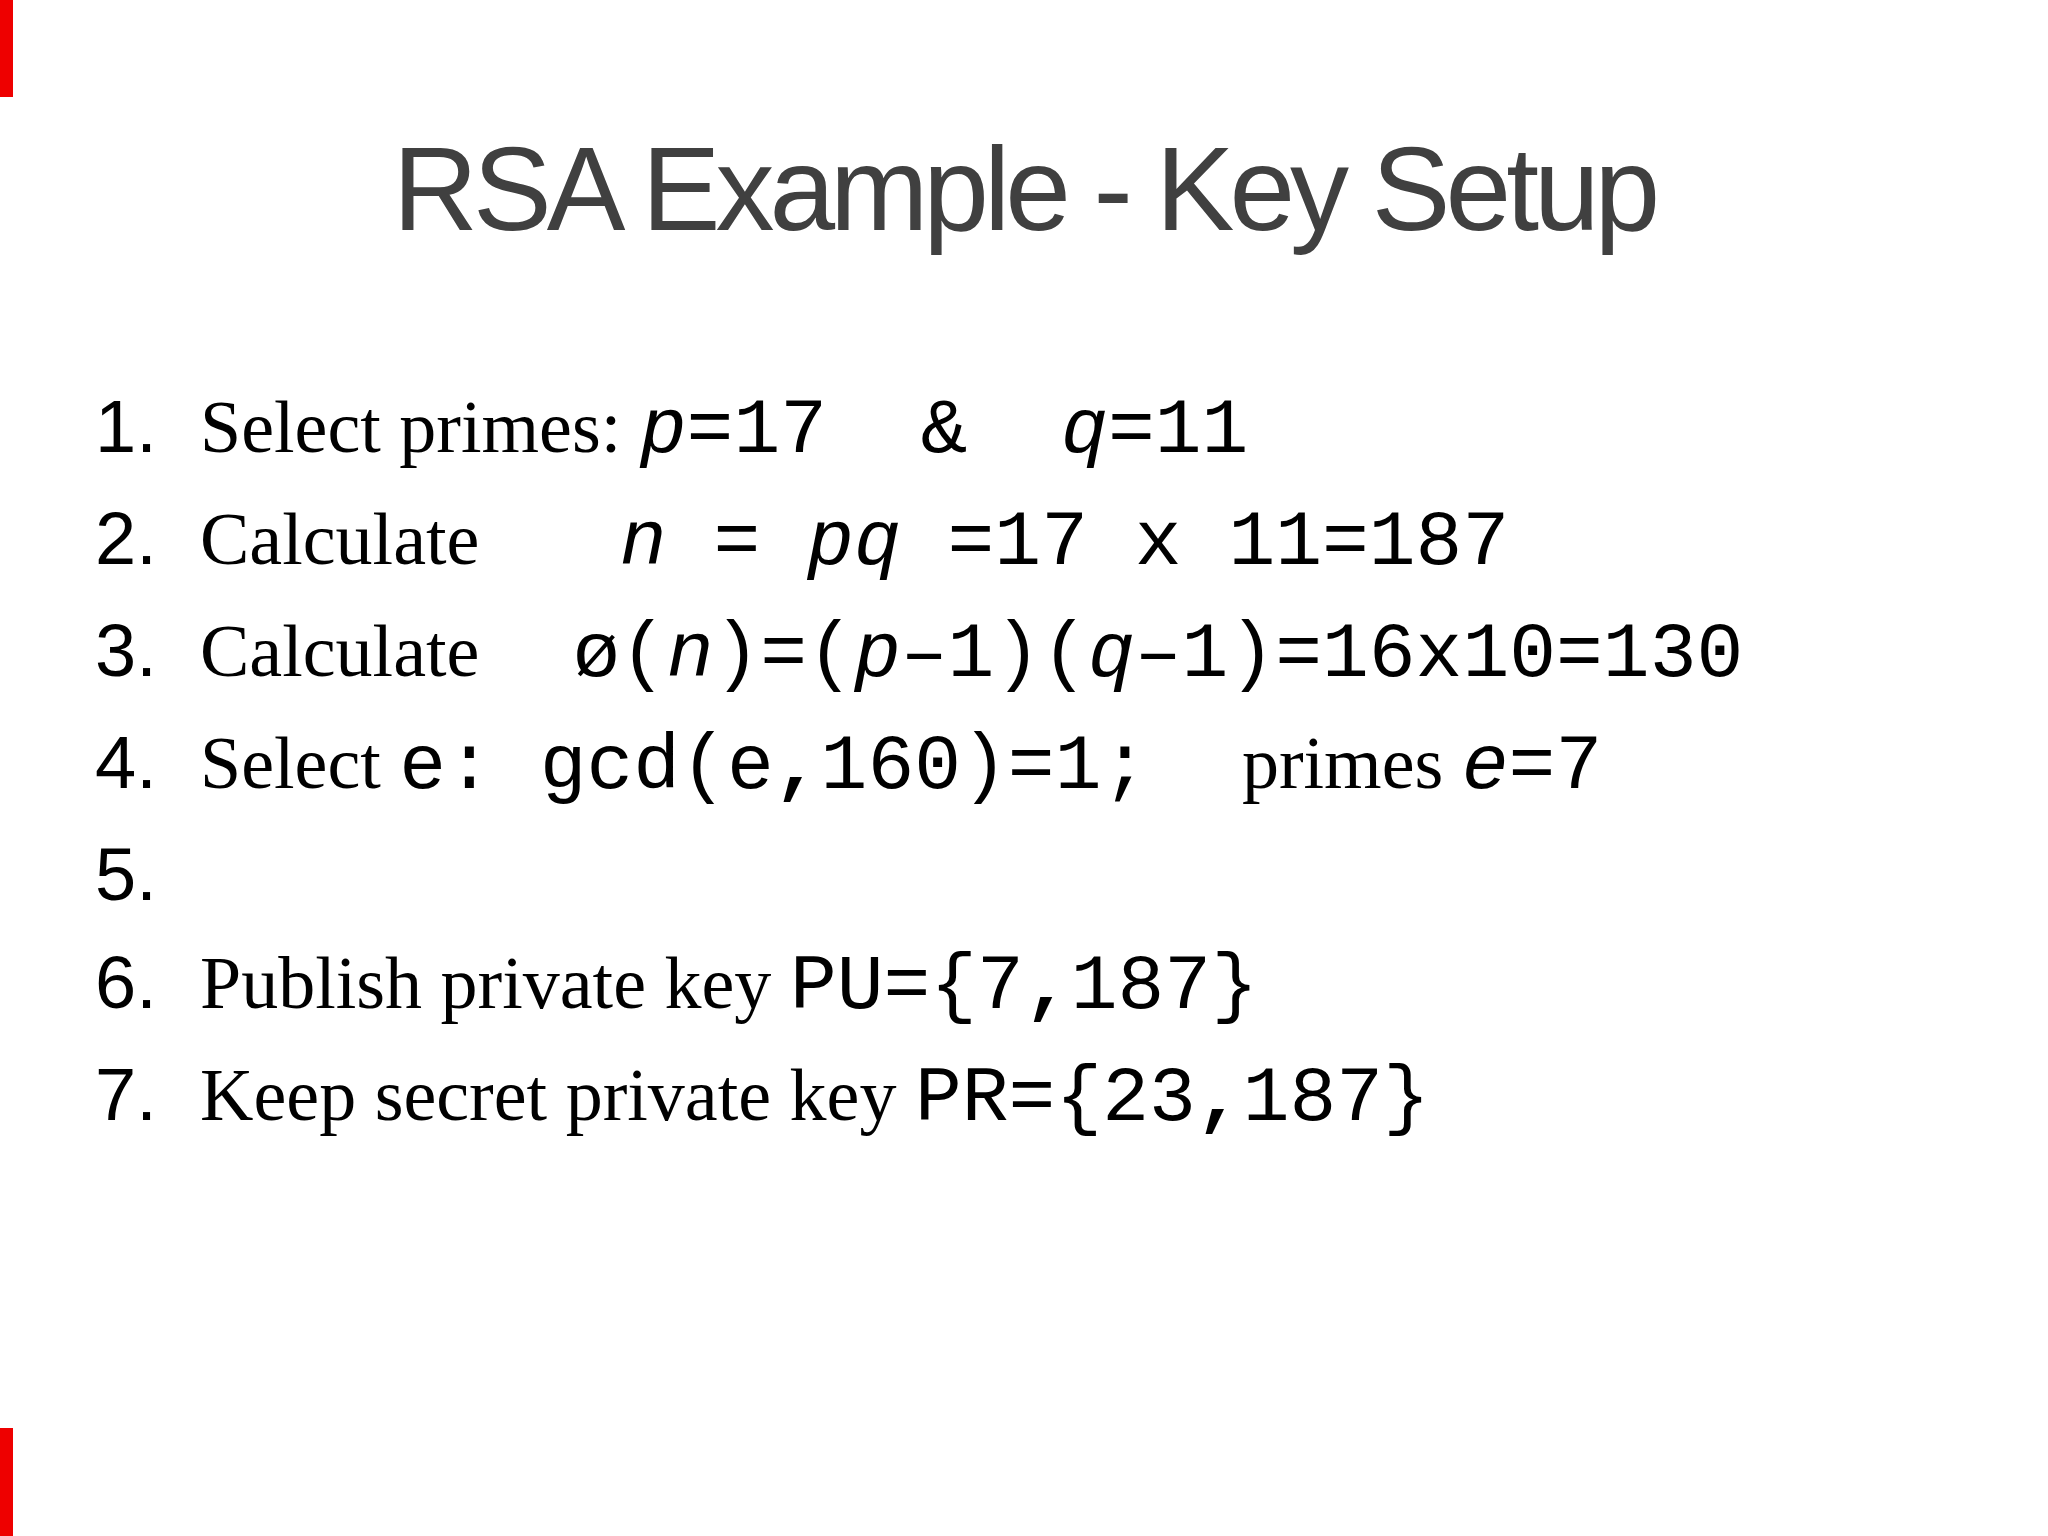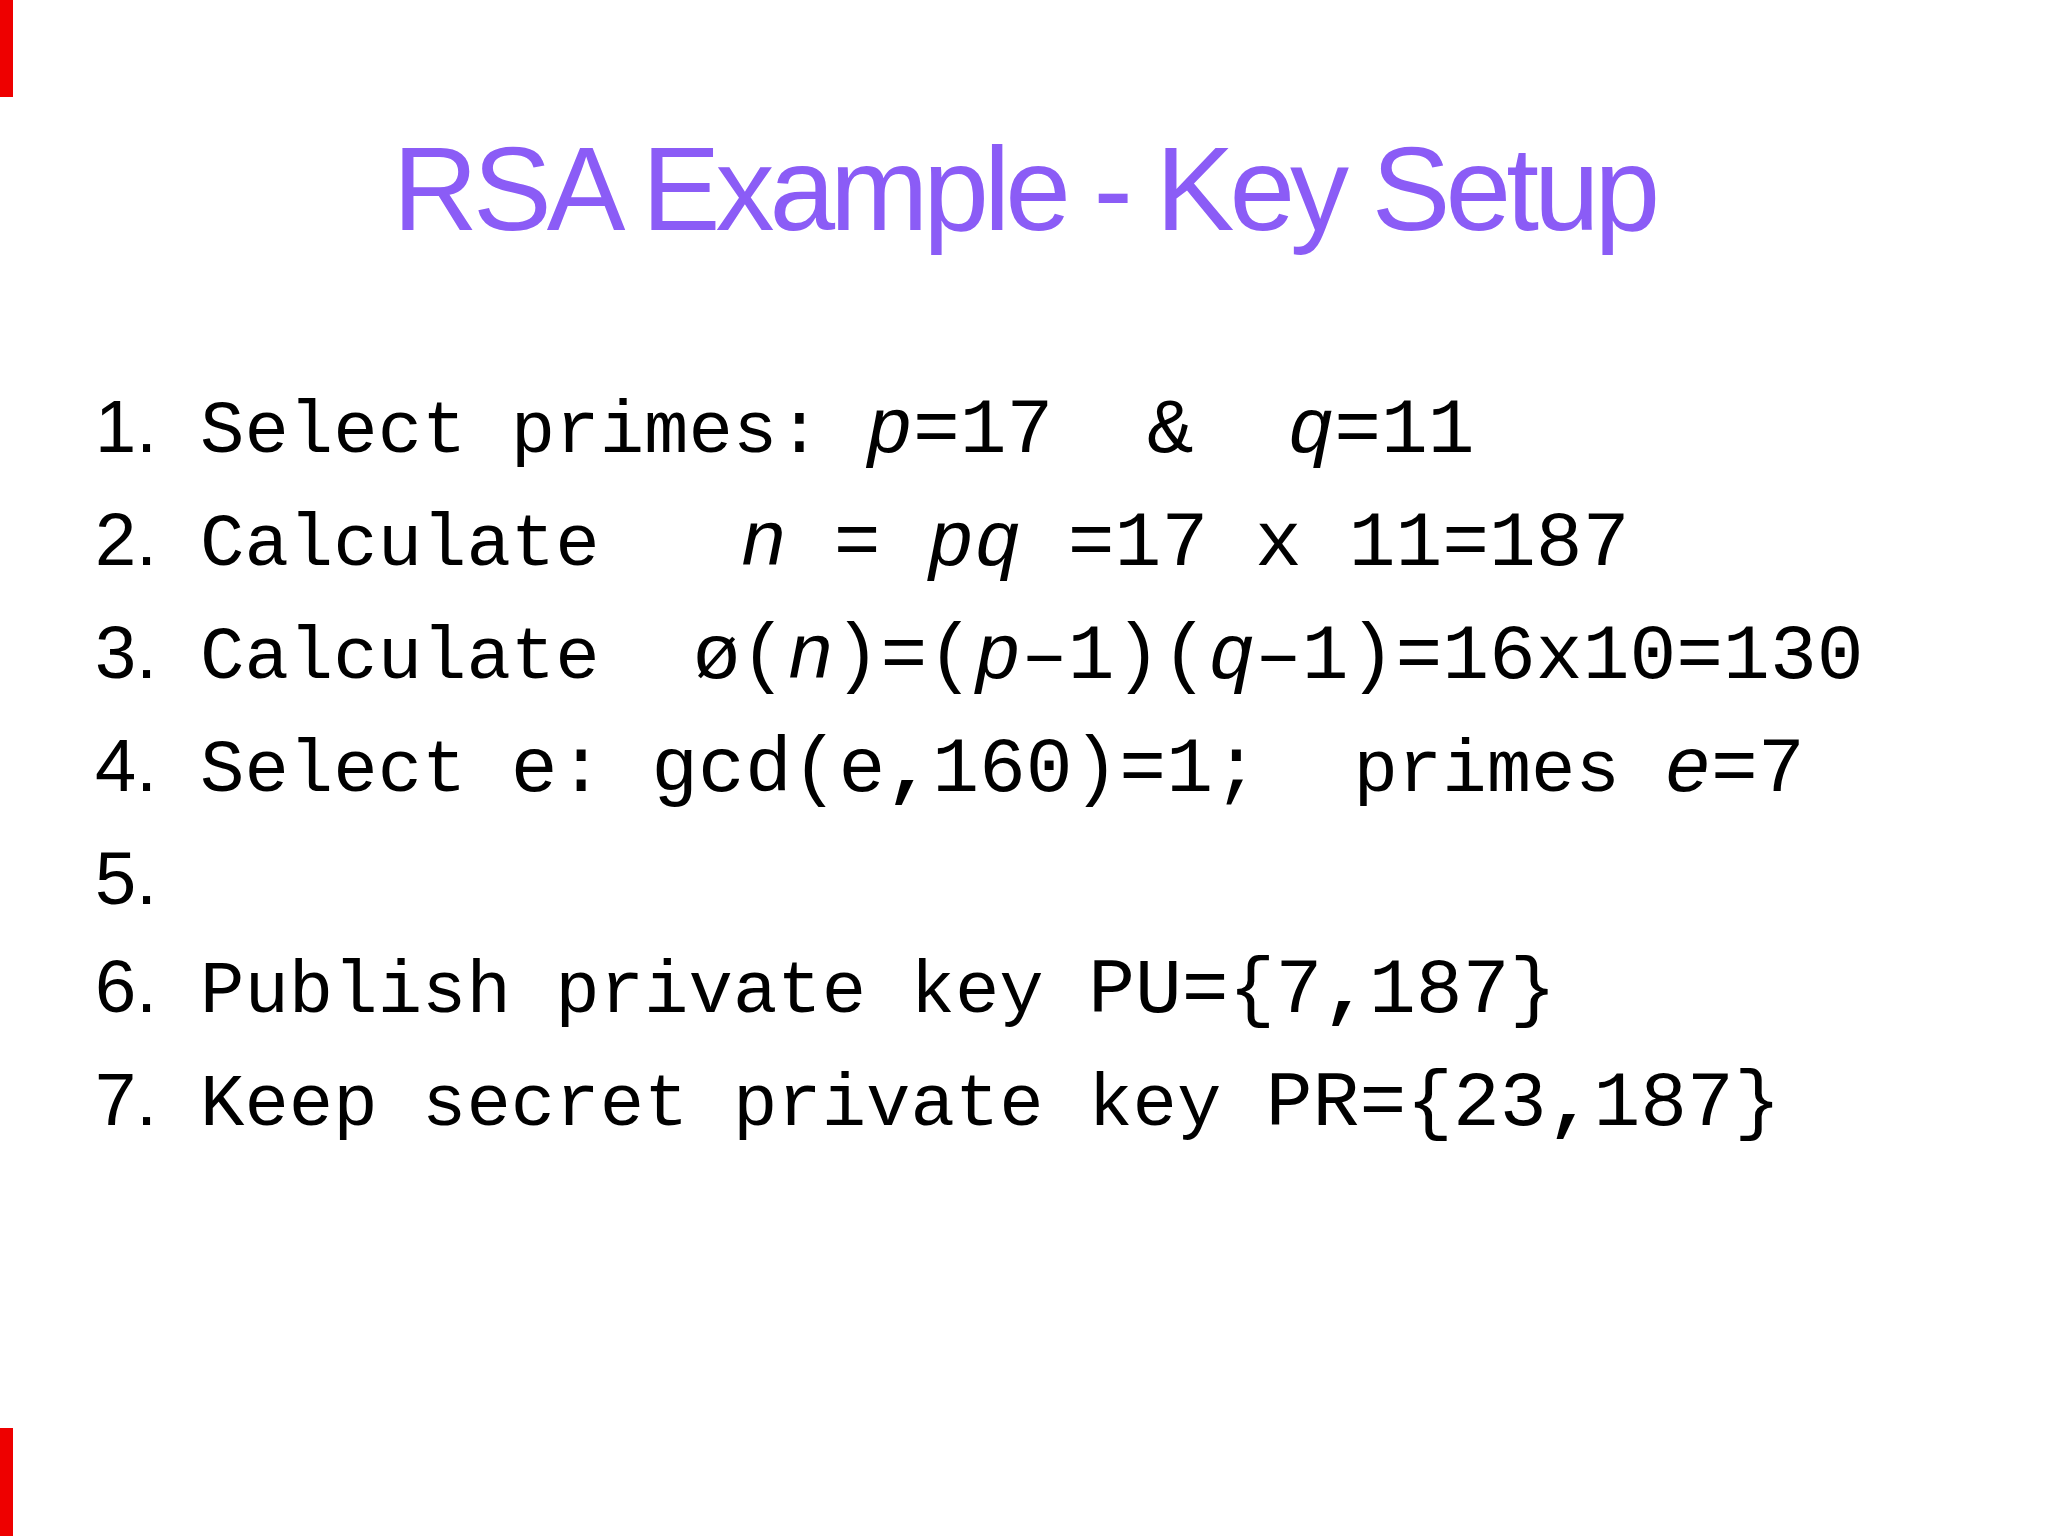--- a/index.html
+++ b/index.html
@@ -36,21 +36,21 @@
     top: 130px;
     left: 0;
     width: 100%;
     margin: 0;
     text-align: center;
     font-family: "Liberation Sans", sans-serif;
     font-weight: 400;
     font-size: 118px;
     line-height: 118px;
     letter-spacing: -5px;
-    color: #8b5cf6;
+    color: #404040;
   }
 
   ol.steps {
     position: absolute;
     left: 95px;
     top: 384px;
     width: 1900px;
     margin: 0;
     padding: 0;
     list-style: none;
@@ -67,21 +67,21 @@
   }
   .step-text { min-width: 0; }
   .step-line {
     font-family: "Liberation Sans", sans-serif;
     font-size: 74px;
     line-height: 86px;
     white-space: pre;
   }
 
   .r-sans {
-    font-family: Liberation Mono, monospace;
+    font-family: Liberation Serif, serif;
   }
   .r-mono, .r-moni, .r-monb {
     font-family: "Liberation Mono", monospace;
     font-size: 78px;
   }
   .r-moni { font-style: italic; }
   .r-monb { font-weight: 700; }
 </style>
 </head>
 <body>

